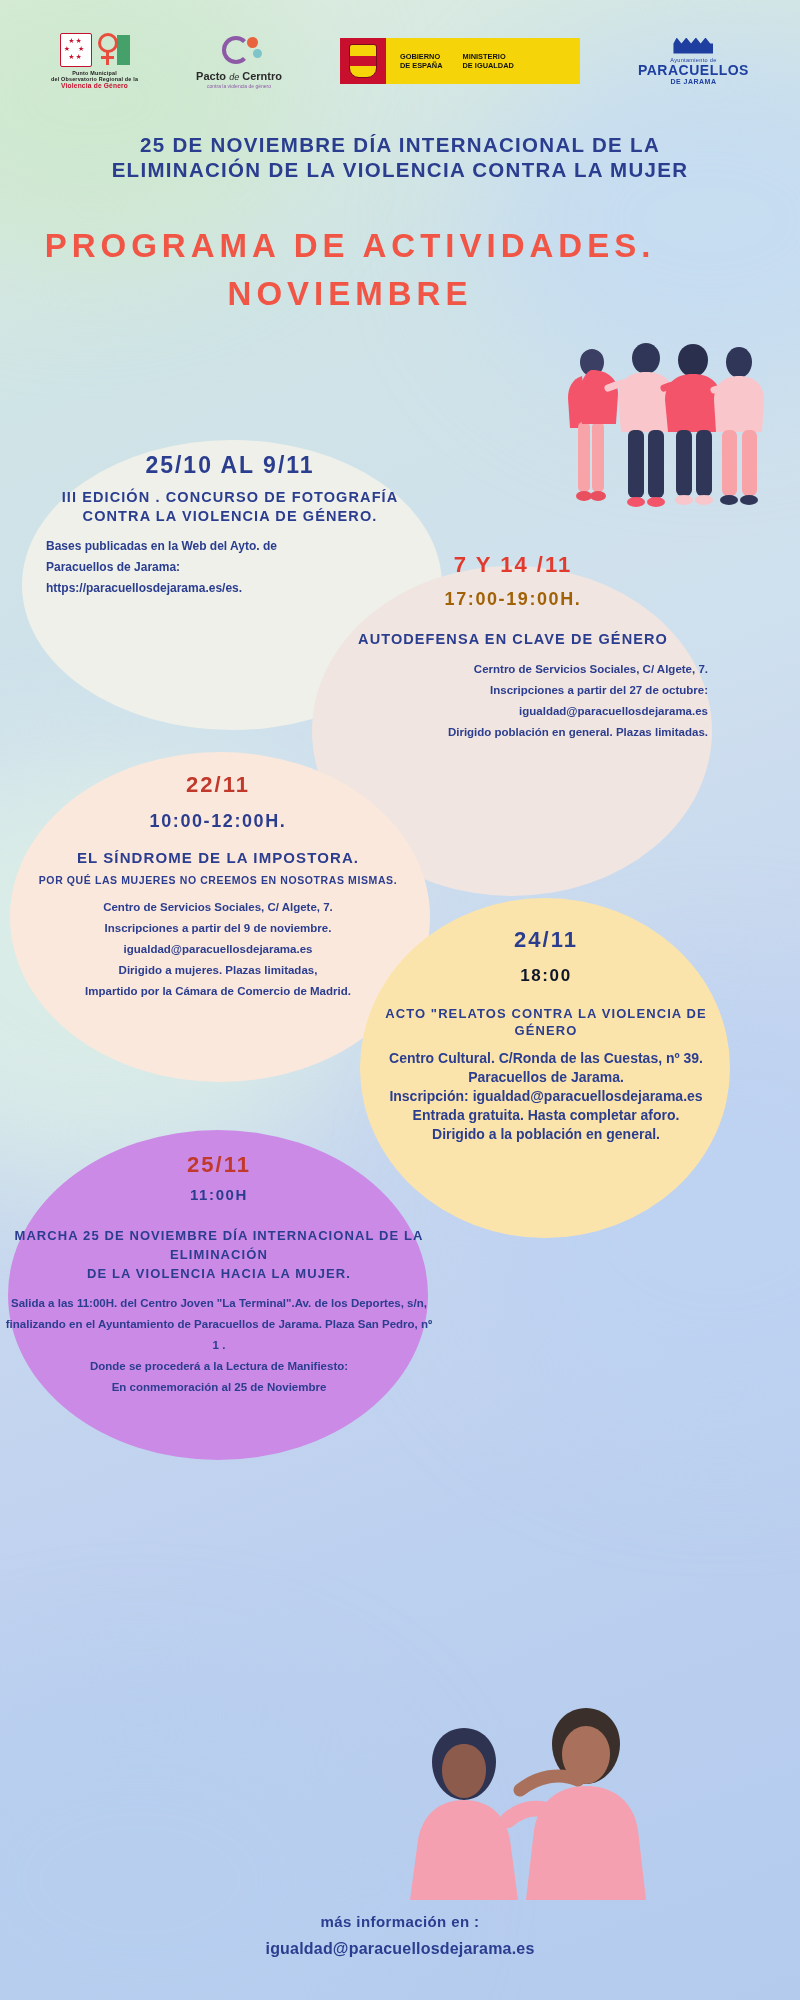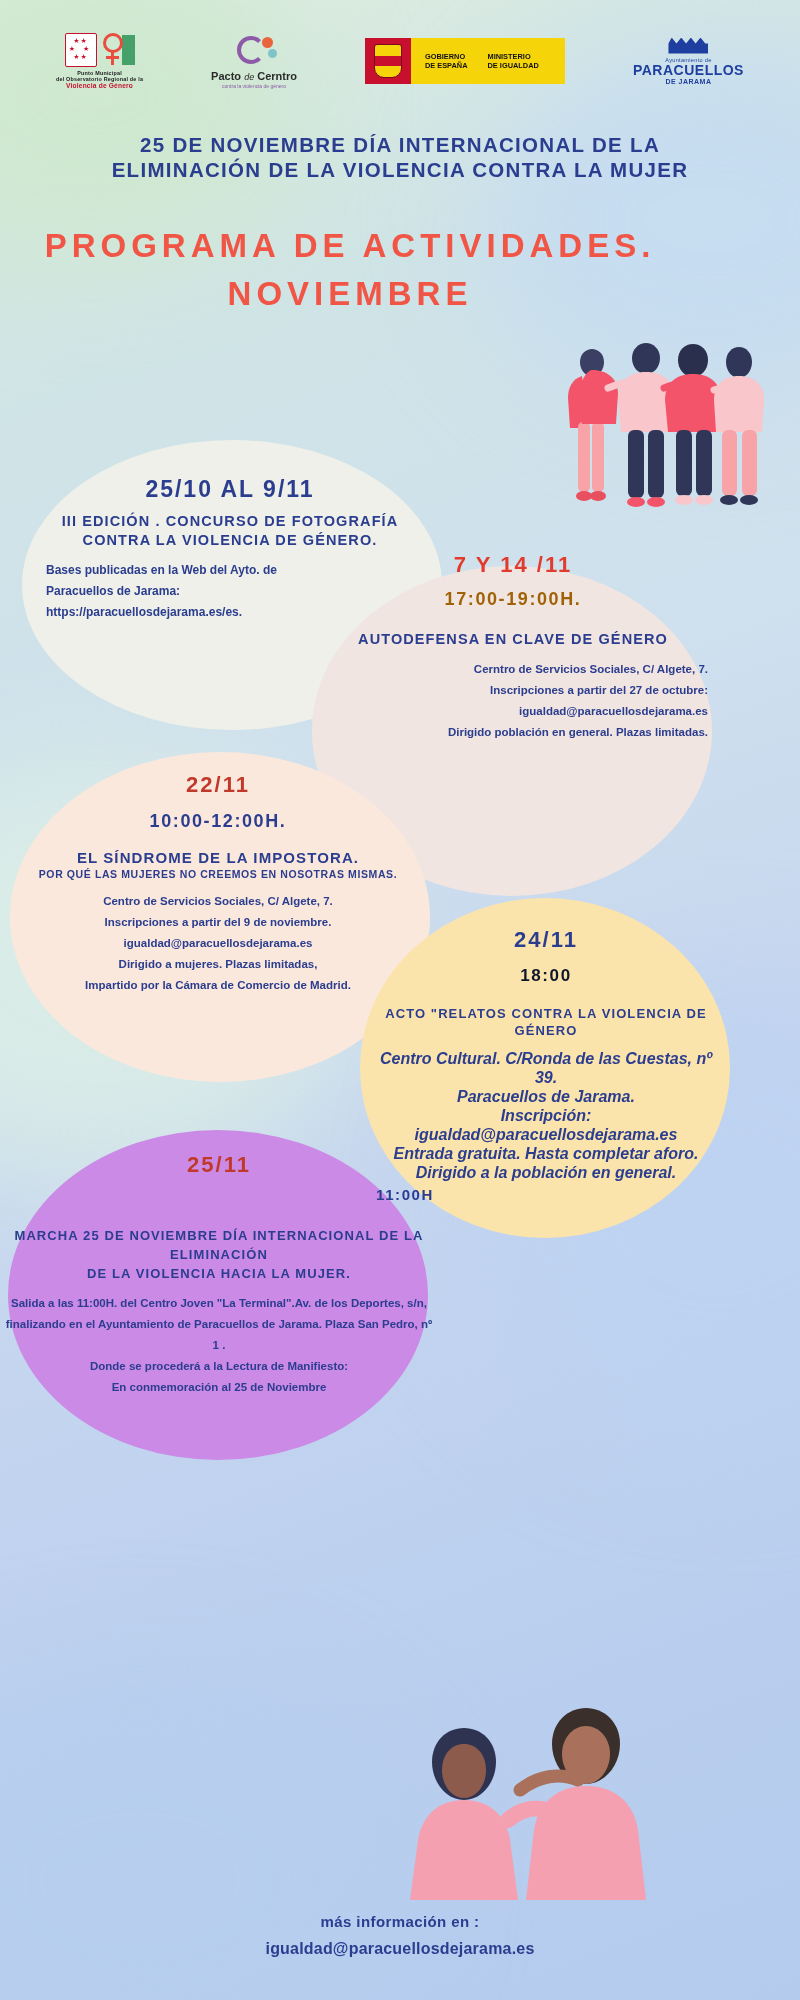--- a/index.html
+++ b/index.html
@@ -92,21 +92,21 @@
     border-right-color: transparent;
     box-sizing: border-box;
   }
   .pacto-mark .dot1 { position: absolute; right: 4px; top: 3px; width: 11px; height: 11px; border-radius: 50%; background: #e8643c; }
   .pacto-mark .dot2 { position: absolute; right: 0px; top: 15px; width: 9px; height: 9px; border-radius: 50%; background: #7fc4c9; }
   .logo-pacto .t1 { font-size: 11px; font-weight: bold; color: #2a2a2a; margin-top: 2px; }
   .logo-pacto .t1 em { font-style: italic; font-weight: normal; font-size: 9px; }
   .logo-pacto .t2 { font-size: 5px; color: #8e5aa8; margin-top: 1px; }
 
   .logo-gobierno {
-    width: 200px; height: 46px;
+    width: 240px; height: 46px;
     background: #f5d50a;
     display: flex; align-items: center;
     border-radius: 1px;
   }
   .logo-gobierno .esc {
     width: 46px; height: 46px;
     background: #c8102e;
     display: flex; align-items: center; justify-content: center;
   }
   .logo-gobierno .esc .crest {
@@ -162,21 +162,21 @@
     box-sizing: border-box;
   }
   .blob-content { position: absolute; text-align: center; }
 
   .b-foto   { left: 22px;  top: 440px;  width: 420px; height: 290px; background: #eef0e9; }
   .b-auto   { left: 312px; top: 566px;  width: 400px; height: 330px; background: #f0e5e0; }
   .b-sind   { left: 10px;  top: 752px;  width: 420px; height: 330px; background: #fbe8dd; }
   .b-relat  { left: 360px; top: 898px;  width: 370px; height: 340px; background: #fbe4ac; }
   .b-marcha { left: 8px;   top: 1130px; width: 420px; height: 330px; background: #cb8ae6; }
 
-  .c-foto   { left: 30px;  top: 474px;  width: 400px; }
+  .c-foto   { left: 30px;  top: 450px;  width: 400px; }
   .c-auto   { left: 318px; top: 550px;  width: 390px; }
   .c-sind   { left: 18px;  top: 770px;  width: 400px; }
   .c-relat  { left: 368px; top: 925px;  width: 356px; }
   .c-marcha { left: 4px;   top: 1150px; width: 430px; }
 
   .date {
     font-weight: bold;
     letter-spacing: 2px;
     line-height: 30px;
   }
@@ -190,20 +190,21 @@
     letter-spacing: 1.1px;
     line-height: 19px;
     text-transform: uppercase;
     margin-top: 8px;
   }
   .ev-sub {
     font-weight: bold;
     letter-spacing: .6px;
     font-size: 10.5px;
     line-height: 14px;
+    margin-top: 6px;
     text-transform: uppercase;
   }
   .ev-body {
     font-weight: bold;
     font-size: 12px;
     line-height: 21px;
     margin-top: 10px;
   }
 
   
@@ -218,24 +219,24 @@
 
   .c-sind .date { color: #c0392b; font-size: 22px; }
   .c-sind .time { color: #2b3d8f; font-size: 18px; margin-top: 8px; }
   .c-sind .ev-title { color: #2b3d8f; font-size: 15px; margin-top: 14px; }
   .c-sind .ev-sub { color: #2b3d8f; }
   .c-sind .ev-body { color: #2b3d8f; font-size: 11.5px; line-height: 21px; }
 
   .c-relat .date { color: #2b3d8f; font-size: 22px; }
   .c-relat .time { color: #0f172a; font-size: 17px; margin-top: 8px; }
   .c-relat .ev-title { color: #2b3d8f; font-size: 13px; margin-top: 16px; line-height: 17px; }
-  .c-relat .ev-body { color: #2b3d8f; font-size: 16px; line-height: 19px; font-style: italic; }
+  .c-relat .ev-body { color: #2b3d8f; font-size: 14px; line-height: 19px; }
 
   .c-marcha .date { color: #c0392b; font-size: 22px; }
-  .c-marcha .time { color: #2b3d8f; font-size: 15px; margin-top: 2px; text-align: right; }
+  .c-marcha .time { color: #2b3d8f; font-size: 15px; margin-top: 2px; }
   .c-marcha .ev-title { color: #2b3d8f; font-size: 13px; margin-top: 18px; line-height: 19px; }
   .c-marcha .ev-body { color: #2b3d8f; font-size: 11.5px; line-height: 21px; }
 
   
   .footer {
     position: absolute;
     left: 0; right: 0; bottom: 42px;
     text-align: center;
     color: #2b3d8f;
     font-weight: bold;

